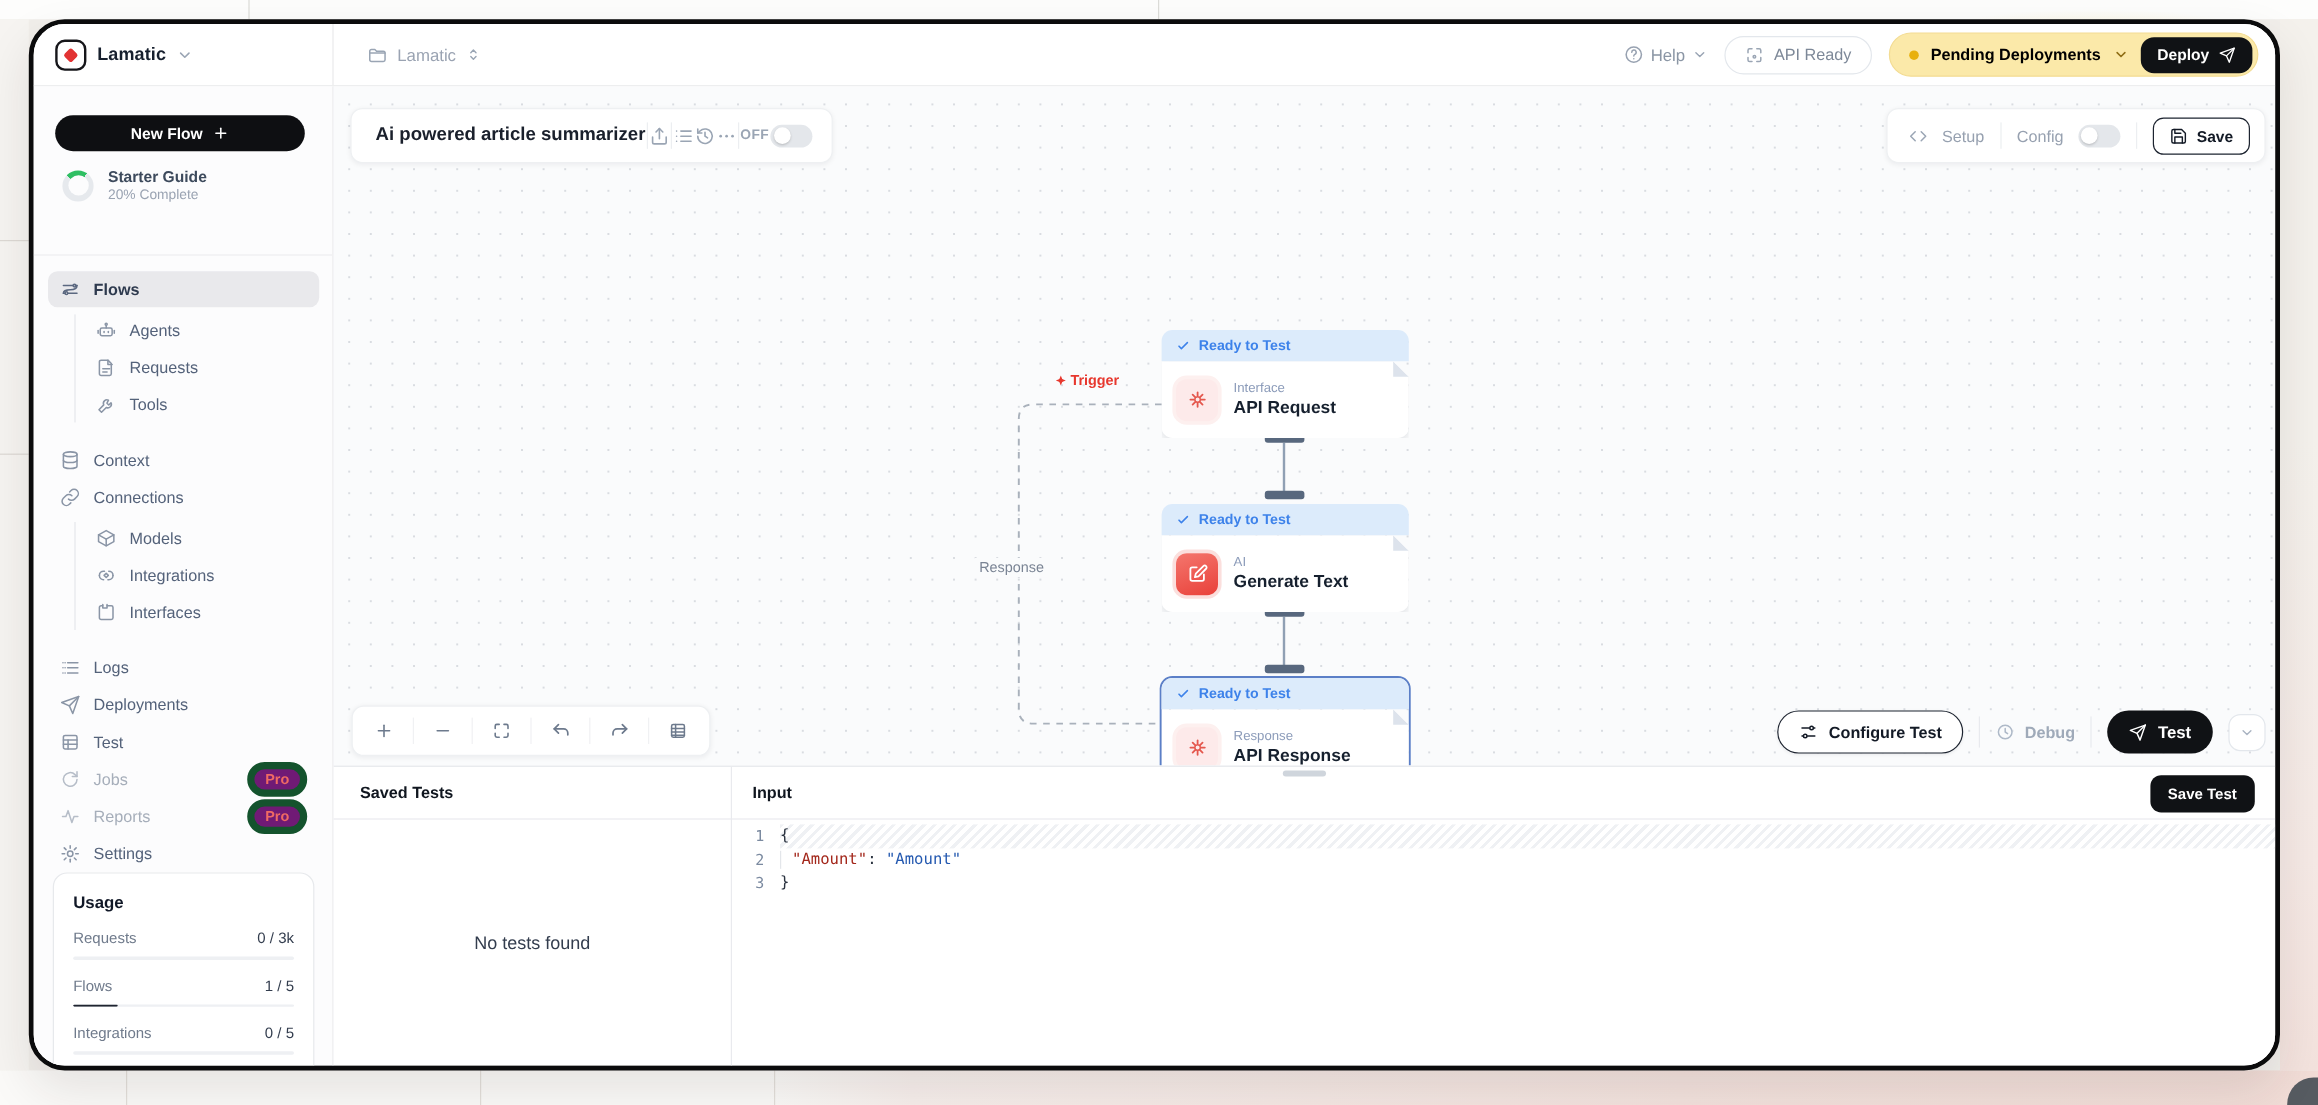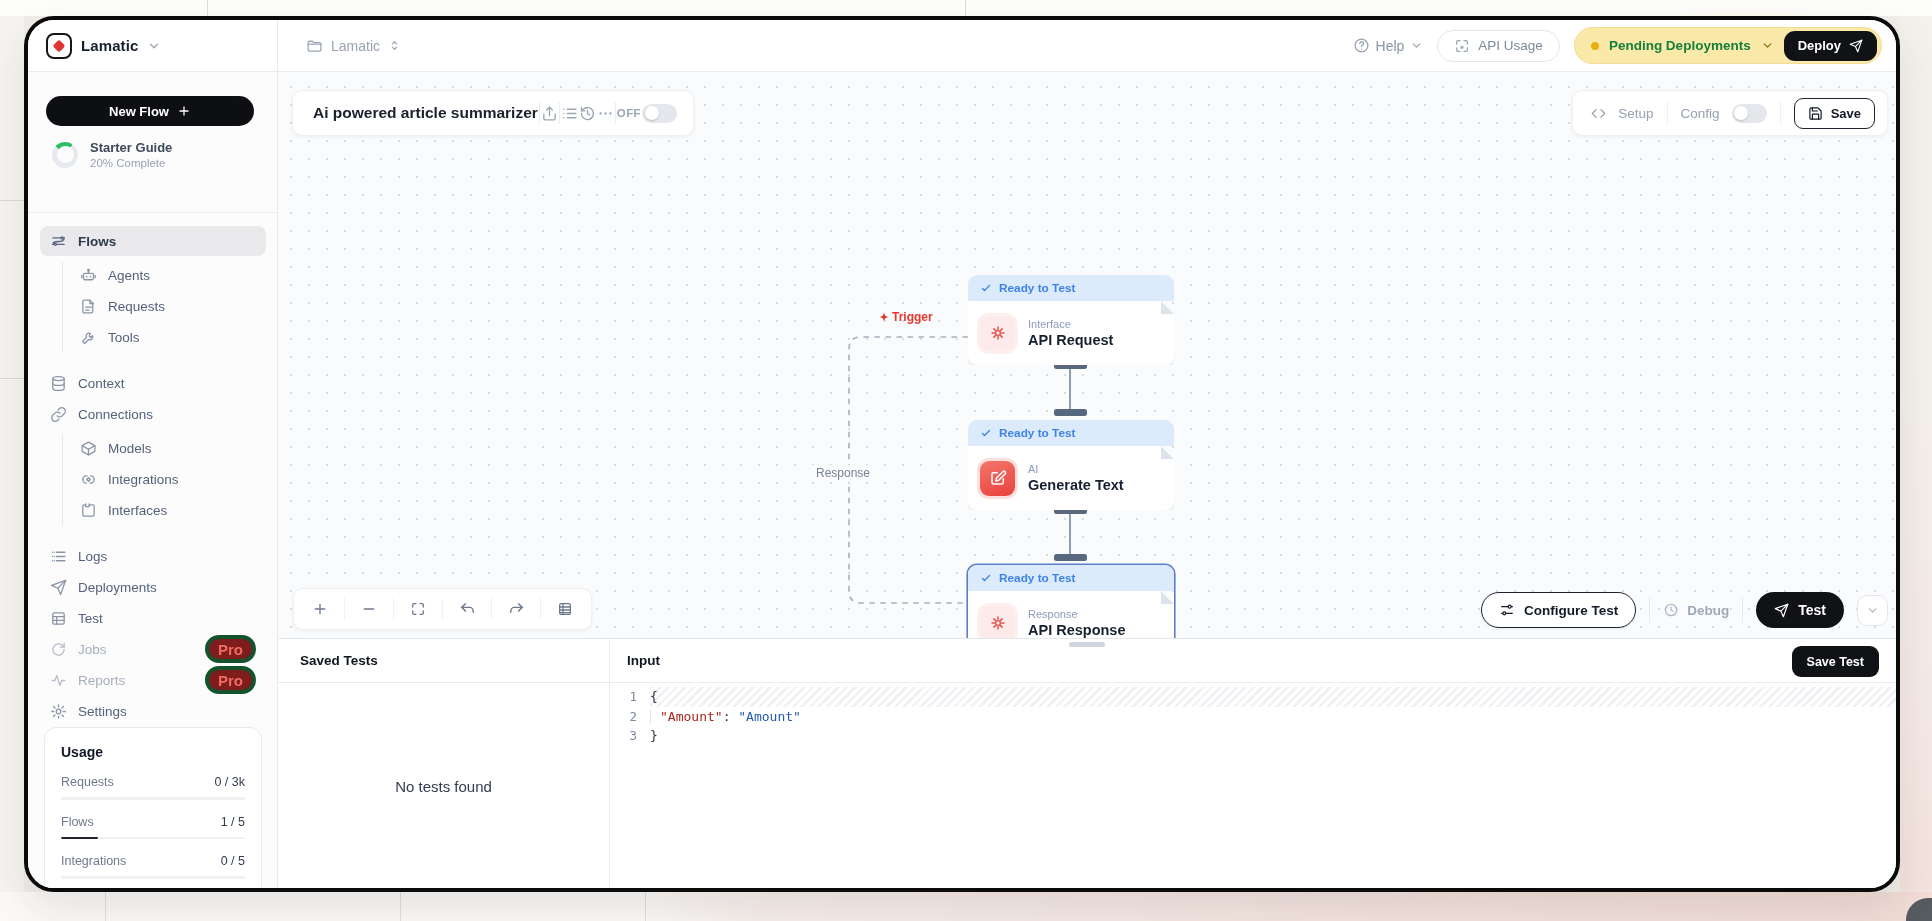--- a/index.html
+++ b/index.html
@@ -34,21 +34,21 @@
   .brand-name { font-size:15px; font-weight:700; color:#17202e; letter-spacing:.1px; }
   .tb-rest { flex:1; display:flex; align-items:center; padding:0 14px 0 28px; gap:10px; }
   .crumb { display:flex; align-items:center; gap:8px; color:#9aa3b2; font-size:14px; }
   .tb-right { margin-left:auto; display:flex; align-items:center; gap:14px; }
   .help { display:flex; align-items:center; gap:6px; color:#8b96a5; font-size:14px; cursor:pointer; }
   .btn-apidocs { display:flex; align-items:center; gap:8px; border:1px solid #e3e7ec; border-radius:999px; padding:7px 16px;
     color:#7d8violet: ; color:#7d8898; font-size:13.5px; background:#fff; cursor:pointer; }
   .pending-pill { display:flex; align-items:center; gap:10px; background:#fbe9a9; border:1px solid #f3dc93; border-radius:999px;
     padding:3px 4px 3px 16px; height:37px; cursor:pointer; }
   .pending-dot { width:8px; height:8px; border-radius:50%; background:#e8b00c; }
-  .pending-txt { font-size:13.5px; font-weight:600; color:#15803d; }
+  .pending-txt { font-size:13.5px; font-weight:600; color:#000000; }
   .deploy-btn { display:flex; align-items:center; gap:8px; background:#101215; color:#fff; border-radius:11px; height:30px;
     padding:0 14px; font-size:13px; font-weight:700; cursor:pointer; }
 
   
   .body { flex:1; display:flex; min-height:0; }
   .sidebar { width:250px; flex:0 0 auto; background:#fcfcfd; border-right:1px solid #e9eaec; position:relative; overflow:hidden; }
   .main { flex:1; display:flex; flex-direction:column; min-width:0; position:relative; }
 
   
   .newflow { position:absolute; left:18px; top:24px; width:208px; height:30px; background:#0e0f12; color:#fff; border-radius:15px;
@@ -60,22 +60,22 @@
   .starter-sub { font-size:11.5px; color:#9aa3b2; margin-top:2px; }
   .side-divider { position:absolute; left:0; top:140px; width:100%; height:1px; background:#ededf0; }
 
   .nav-item { position:absolute; left:12px; width:226px; height:30px; display:flex; align-items:center; gap:11px;
     padding-left:10px; font-size:13.5px; color:#54627a; border-radius:8px; cursor:pointer; }
   .nav-item.active { background:#e9e9ec; color:#2e3a4e; font-weight:600; }
   .nav-item .lbl { white-space:nowrap; }
   .nav-sub { padding-left:40px; }
   .nav-dim { color:#a6aeba; }
   .guide { position:absolute; left:34px; width:1px; background:#e4e7eb; }
-  .pro-badge { margin-left:auto; margin-right:10px; font-size:15px; font-weight:700; color:#ef6a63; background:#7f1d1d;
-    border:4px solid #14532d; border-radius:999px; padding:1.5px 9px; }
+  .pro-badge { margin-left:auto; margin-right:10px; font-size:12px; font-weight:700; color:#ef6a63; background:#701a75;
+    border:6px solid #14532d; border-radius:999px; padding:1.5px 9px; }
   .nav-ic { width:17px; height:17px; flex:0 0 auto; color:#8a95a6; }
   .nav-item.active .nav-ic { color:#5b6activos; color:#5b6880; }
 
   .usage-card { position:absolute; left:16px; top:655px; width:218px; height:210px; border:1px solid #e7e9ec; border-radius:12px;
     background:#fff; padding:16px 16px 0 16px; }
   .usage-title { font-size:14px; font-weight:700; color:#111827; }
   .usage-row { margin-top:15px; }
   .usage-line { display:flex; justify-content:space-between; font-size:12.5px; color:#707b8c; }
   .usage-val { color:#333d4e; }
   .usage-bar { margin-top:8px; height:2.5px; background:#eef0f3; border-radius:2px; overflow:hidden; }
@@ -228,21 +228,21 @@
         <div class="btn-apidocs">
           <span class="hicon" style="width:16px;height:16px">
             <svg class="ic" viewBox="0 0 24 24" fill="none" stroke="currentColor" stroke-width="1.9" stroke-linecap="round" stroke-linejoin="round">
                   <path d="M9 4H6a2 2 0 0 0-2 2v3"></path>
                   <path d="M15 4h3a2 2 0 0 1 2 2v3"></path>
                   <path d="M9 20H6a2 2 0 0 1-2-2v-3"></path>
                   <path d="M15 20h3a2 2 0 0 0 2-2v-3"></path>
                   <circle cx="12" cy="14" r="1.6"></circle>
                 </svg>
           </span>
-          <span>API Usage</span>
+          <span>API Ready</span>
         </div>
         <div class="pending-pill">
           <span class="pending-dot"></span>
           <span class="pending-txt">Pending Deployments</span>
           <span class="hicon" style="width:13px;height:13px;color:#8f6d15">
             <svg class="ic" viewBox="0 0 24 24" fill="none" stroke="currentColor" stroke-width="2.4" stroke-linecap="round" stroke-linejoin="round">
                   <path d="M6 9l6 6 6-6"></path>
                 </svg>
           </span>
           <div class="deploy-btn">

